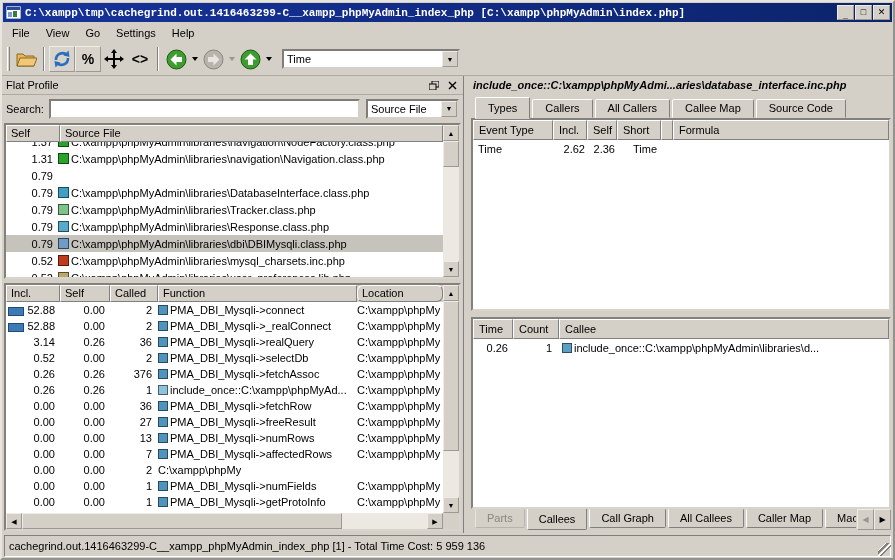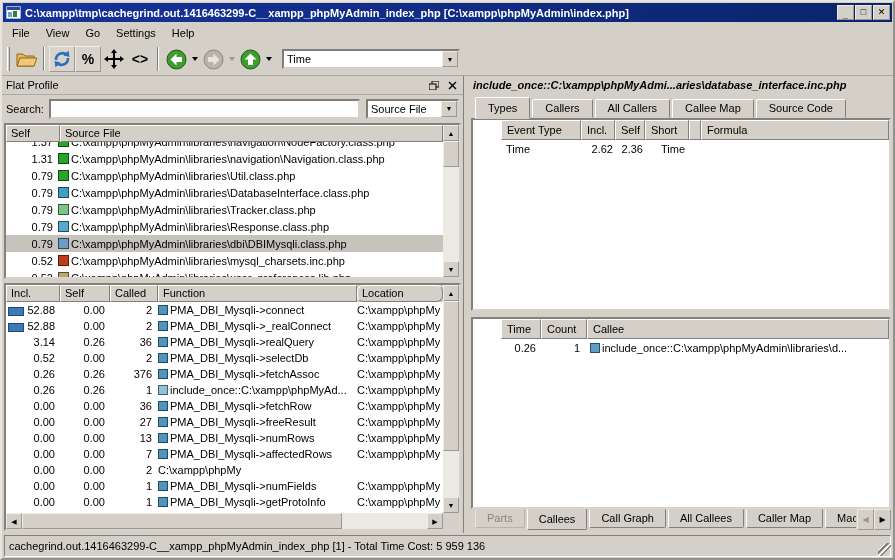--- a/index.html
+++ b/index.html
@@ -15,21 +15,21 @@
   }
 
   
   .titlebar {
     height:19px; margin:1px 1px 0 1px;
     background:linear-gradient(90deg,#16339a 0%,#102a80 60%,#0a246a 100%);
     color:#fff; display:flex; align-items:center; padding:0 2px;
     flex:none;
   }
   .titlebar .app-icon { width:15px; height:13px; margin:0 4px 0 1px; flex:none; }
-  .titlebar .title-text { font-weight:bold; font-size:11px; white-space:nowrap; overflow:hidden; flex:1; letter-spacing:0; }
+  .titlebar .title-text { font-weight:bold; font-size:11px; white-space:nowrap; overflow:hidden; flex:1; letter-spacing:0;font-family:Liberation Mono, monospace; }
   .winbtn {
     width:17px; height:15px; margin-left:1px; flex:none;
     background:#d4d0c8; border:1px outset #efece5;
     display:flex; align-items:center; justify-content:center;
     font-size:9px; font-weight:bold; color:#000; line-height:1;
   }
   .winbtn .min-glyph { position:relative; top:3px; }
 
   
   .menubar { height:21px; display:flex; align-items:center; padding-left:2px; flex:none; }
@@ -129,21 +129,21 @@
   .detail-title { height:18px; font-weight:bold; white-space:nowrap; overflow:hidden; padding:2px 2px 0 2px; flex:none;font-style:italic; }
 
   .tabbar-top { height:23px; display:flex; align-items:flex-end; padding-left:4px; flex:none; position:relative; z-index:2; }
   .tab-top {
     height:19px; padding:2px 12px 0 12px; margin-right:2px;
     border:1px solid; border-color:#fff #808080 transparent #fff;
     border-radius:2px 2px 0 0; background:#d4d0c8; white-space:nowrap;
   }
   .tab-top.active { height:22px; padding-top:4px; font-weight:normal; position:relative; top:1px; }
 
-  .pane-block { flex:1; display:flex; min-height:0;padding-left:28px; }
+  .pane-block { flex:1; display:flex; min-height:0; }
   .rt-hdr-cell { height:20px; padding:3px 5px 0 5px; }
   .h-etype { width:80px; flex:none; }
   .h-eincl { width:34px; flex:none; }
   .h-eself { width:30px; flex:none; }
   .h-eshort { width:44px; flex:none; }
   .h-egap { width:12px; flex:none; }
   .h-eformula { flex:1; }
   .types-row { height:18px; }
   .c-etype { width:80px; padding-left:5px; flex:none; }
   .c-eincl { width:34px; text-align:right; padding-right:2px; flex:none; }
@@ -331,24 +331,20 @@
                   <div class="row file-row">
                     <span class="c-fself">1.31</span>
                     <span class="c-ffile">
                       <span class="sq-icon" style="background: rgb(42, 163, 42);"></span>
                       <span>C:\xampp\phpMyAdmin\libraries\navigation\Navigation.class.php</span>
                     </span>
                   </div>
 
                   <div class="row file-row">
                     <span class="c-fself">0.79</span>
-                    <span class="c-ffile">
-                      <span class="sq-icon" style="background: rgb(42, 163, 42);"></span>
-                      <span>C:\xampp\phpMyAdmin\libraries\Util.class.php</span>
-                    </span>
                   </div>
 
                   <div class="row file-row">
                     <span class="c-fself">0.79</span>
                     <span class="c-ffile">
                       <span class="sq-icon" style="background: rgb(63, 159, 196);"></span>
                       <span>C:\xampp\phpMyAdmin\libraries\DatabaseInterface.class.php</span>
                     </span>
                   </div>
 

